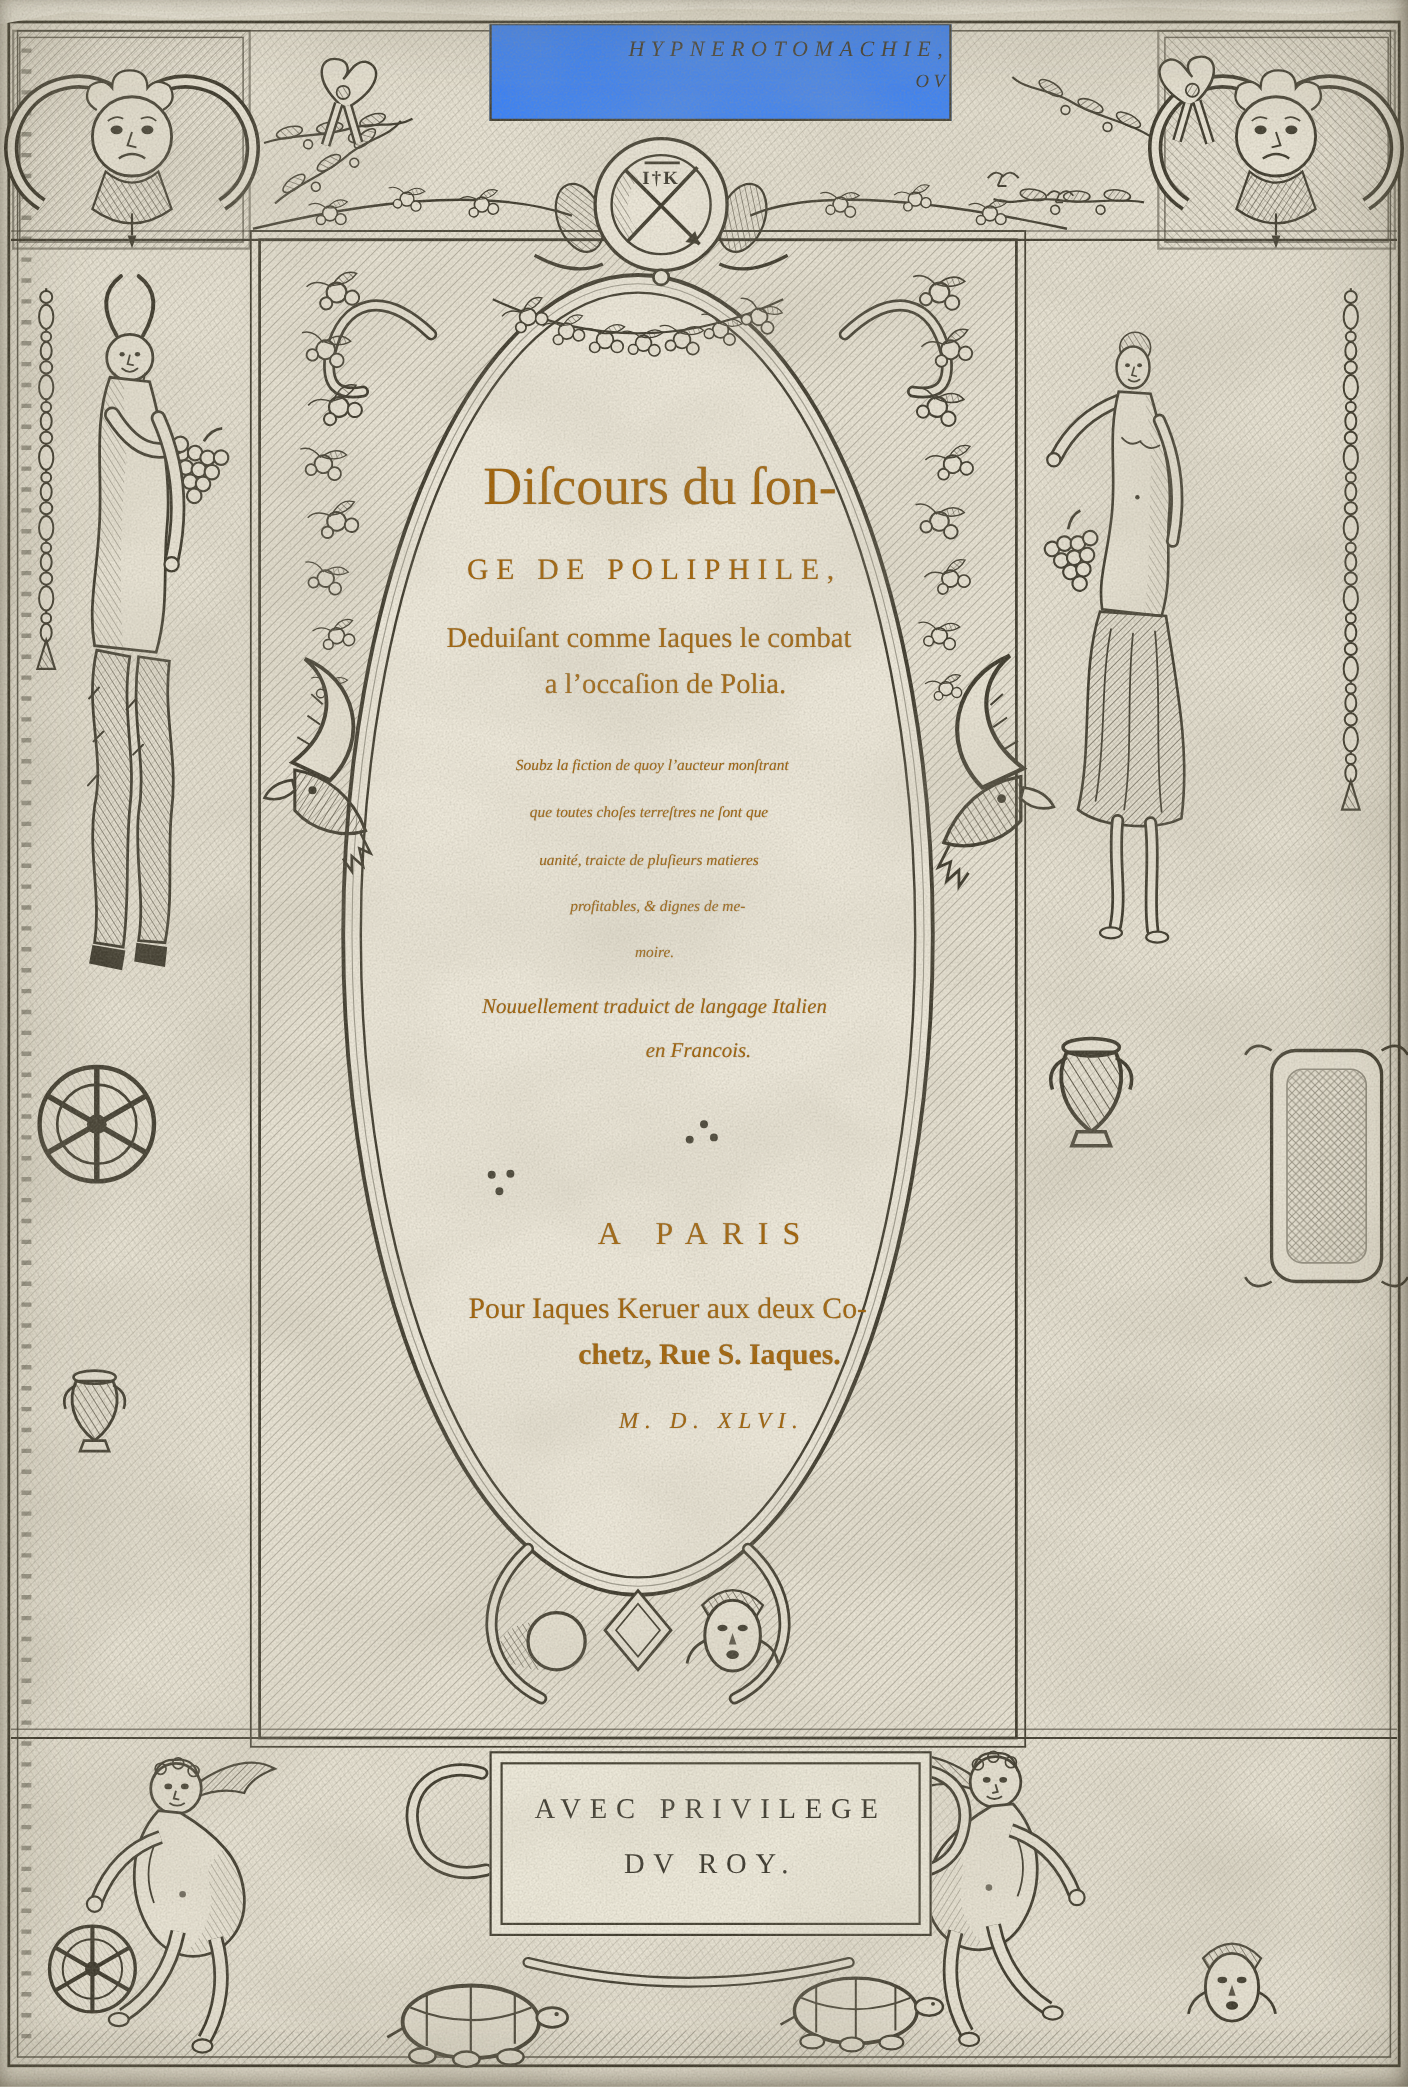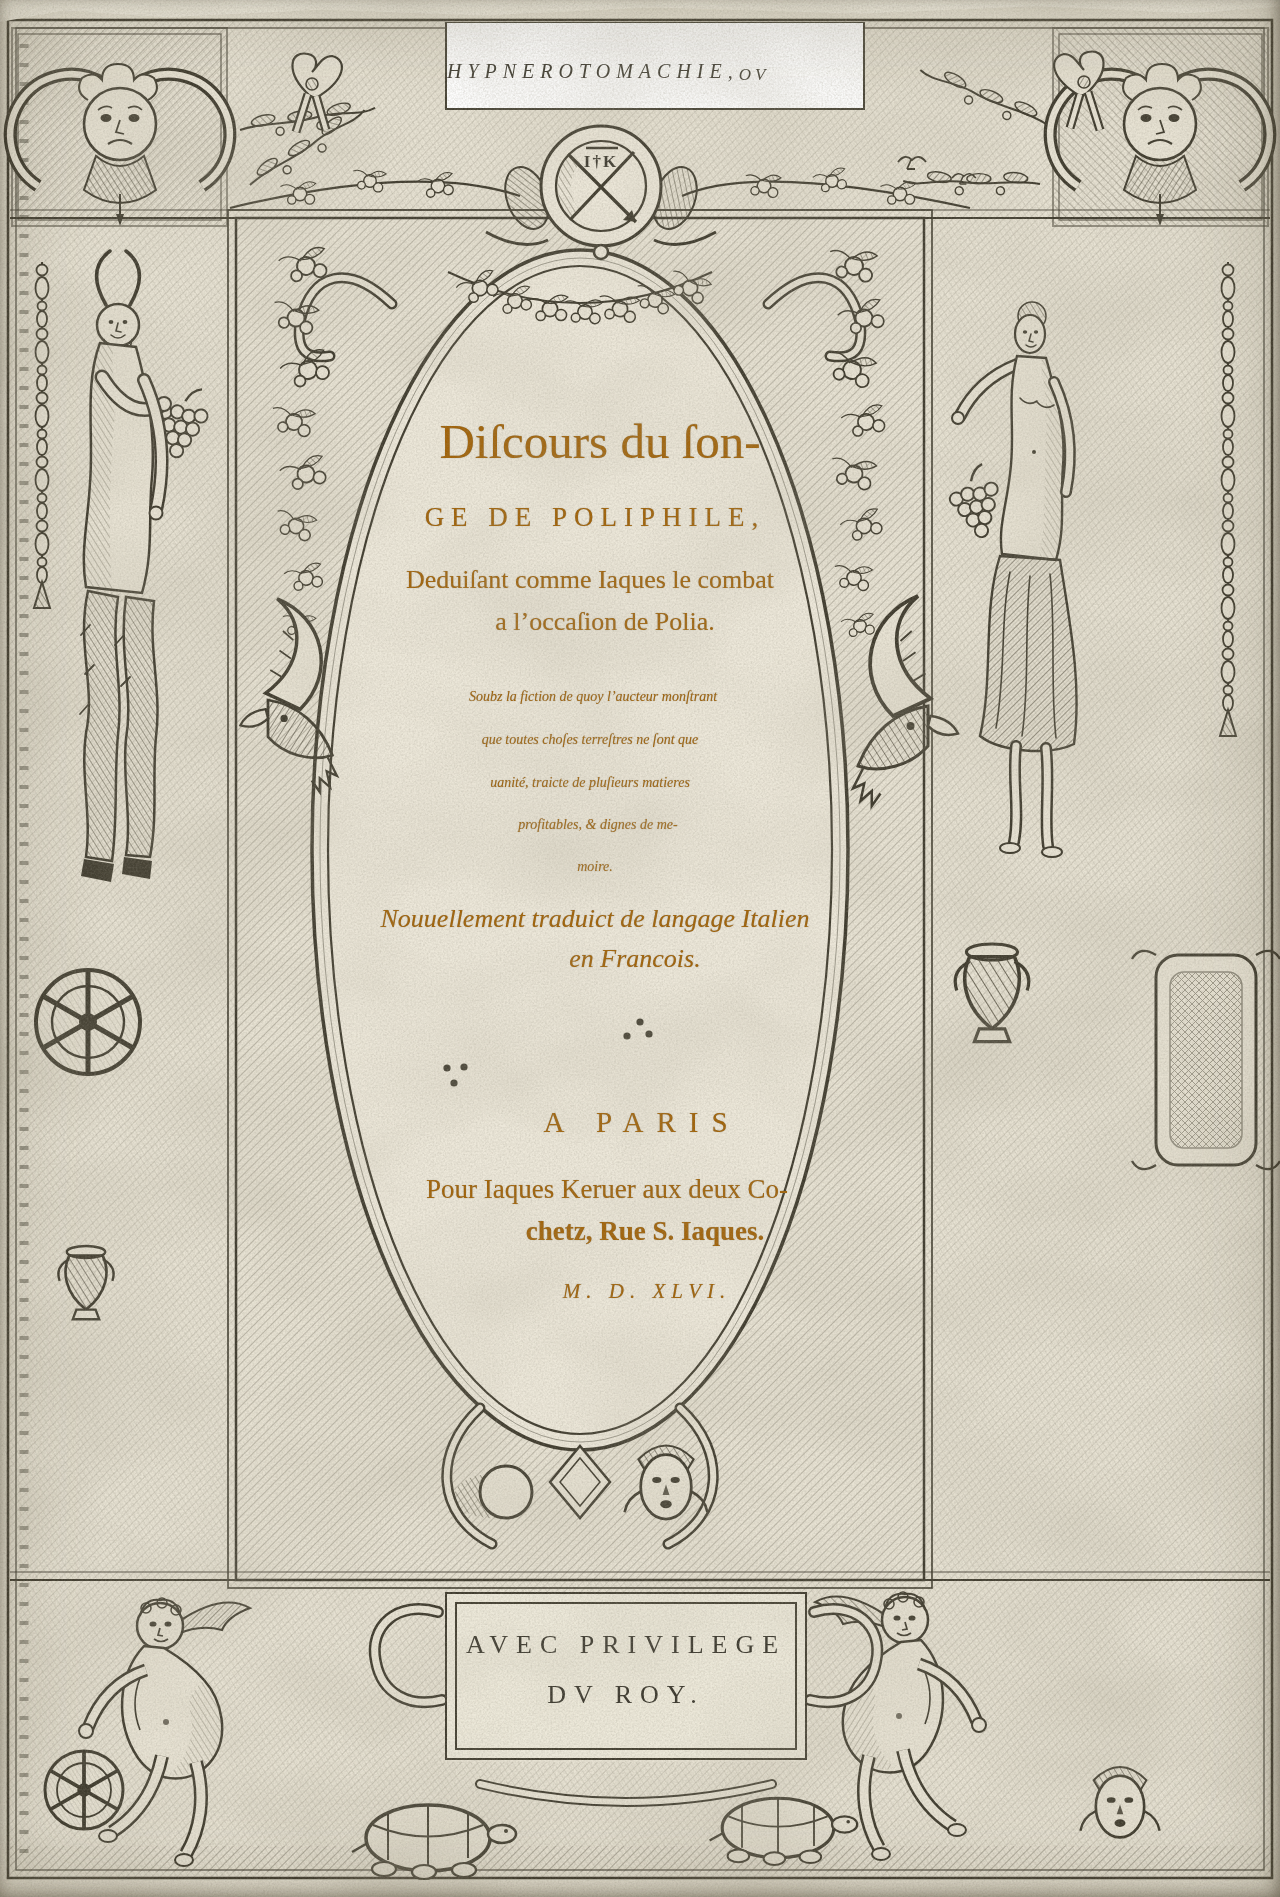--- a/index.html
+++ b/index.html
@@ -8,44 +8,44 @@
   .engraving{position:absolute;left:0;top:0;z-index:0;}
   .deckle{position:absolute;top:0;left:0;width:100%;height:22px;background:#f2eee1;z-index:1;
      clip-path:polygon(0 0,100% 0,100% 30%,93% 60%,81% 28%,67% 62%,51% 34%,38% 70%,25% 44%,13% 78%,5% 48%,0 100%);}
   .noisewrap{position:absolute;inset:0;z-index:4;pointer-events:none;}
   .page-vignette{position:absolute;inset:0;z-index:6;pointer-events:none;
      box-shadow:inset 0 0 95px rgba(86,76,56,.26), inset -10px 0 18px -8px rgba(60,52,38,.5),
                 inset 0 -12px 20px -9px rgba(60,52,38,.38), inset 8px 0 14px -8px rgba(60,52,38,.3);}
 
   
   .plaque-top{position:absolute;left:445px;top:22px;width:420px;height:88px;z-index:2;
-     background:#ffffff;border:2px solid #454133;border-top-width:1px;
-     display:flex;flex-direction:row;align-items:center;padding-top:11px;box-sizing:border-box;}
+     background:#3b82f6;border:2px solid #454133;border-top-width:1px;
+     display:flex;flex-direction:column;align-items:flex-end;padding-top:11px;box-sizing:border-box;}
   .plaque-top .l1{font-style:italic;font-size:20px;letter-spacing:6px;white-space:nowrap;}
   .plaque-top .l2{font-style:italic;font-size:17px;letter-spacing:4px;margin-top:7px;}
-  .plaque-bottom{position:absolute;left:445px;top:1592px;width:362px;height:168px;z-index:2;
+  .plaque-bottom{position:absolute;left:445px;top:1592px;width:402px;height:168px;z-index:2;
      background:#ece8d9;border:2.5px solid #3f3b2e;box-sizing:border-box;}
   .plaque-bottom .inner{position:absolute;inset:8px;border:2px solid #454133;}
   .plaque-bottom .p1{position:absolute;top:26px;width:100%;text-align:center;font-size:26px;letter-spacing:8px;white-space:nowrap;}
   .plaque-bottom .p2{position:absolute;top:76px;width:100%;text-align:center;font-size:26px;letter-spacing:8px;}
 
   
   .tl{position:absolute;left:280px;width:600px;text-align:center;white-space:nowrap;z-index:2;
       line-height:1;color:#a16207;text-shadow:0 0 1px rgba(59,56,46,.45);}
   .t-title {top:417px;font-size:49px;transform:translateX(20px);}
   .t-caps  {top:504px;font-size:27px;letter-spacing:7px;transform:translateX(15px);}
   .t-sub1  {top:567px;font-size:26px;transform:translateX(10px);}
   .t-sub2  {top:609px;font-size:26px;transform:translateX(25px);}
   .t-arg   {font-size:14px;font-style:italic;}
   .t-arg1{top:690px;transform:translateX(13px);}
   .t-arg2{top:733px;transform:translateX(10px);}
   .t-arg3{top:776px;transform:translateX(10px);}
   .t-arg4{top:818px;transform:translateX(18px);}
   .t-arg5{top:860px;transform:translateX(15px);}
-  .t-note  {font-size:26px;font-style:italic;}
+  .t-note  {font-size:19px;font-style:italic;}
   .t-note1{top:906px;transform:translateX(15px);}
   .t-note2{top:946px;transform:translateX(55px);}
   .t-paris {top:1108px;font-size:29px;letter-spacing:13px;transform:translateX(62px);}
   .t-pub1  {top:1176px;font-size:27px;transform:translateX(27px);}
   .t-pub2  {top:1218px;font-size:27px;transform:translateX(65px);font-weight:bold;}
   .t-date  {top:1281px;font-size:21px;font-style:italic;letter-spacing:6px;transform:translateX(67px);}
 </style>
 </head>
 <body>
 

